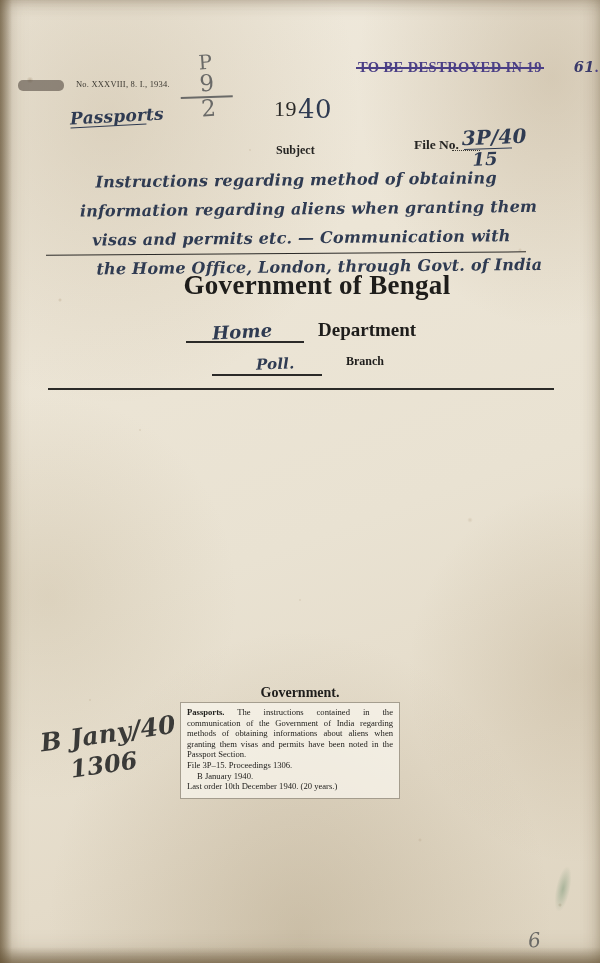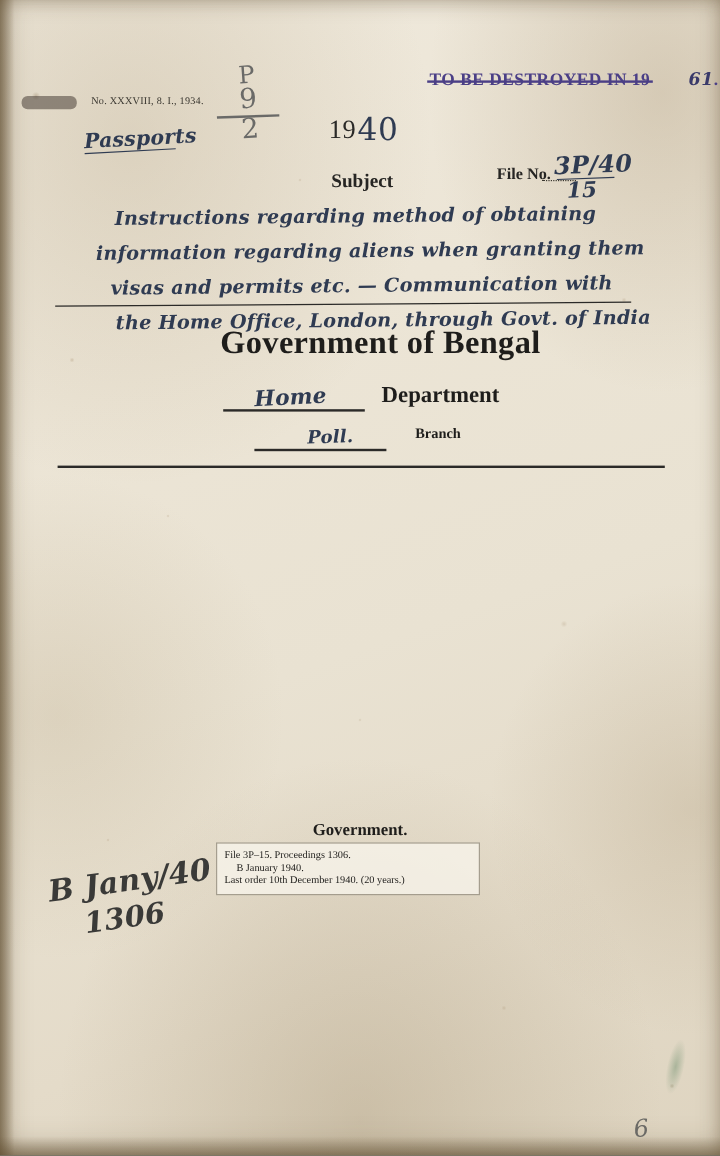--- a/index.html
+++ b/index.html
@@ -172,21 +172,21 @@
     position: relative;
     top: 2px;
     left: 1px;
     margin-top: 20px;
   }
 
   .subject-label {
     position: absolute;
     left: 276px;
     top: 143px;
-    font-size: 16px;
+    font-size: 12px;
     font-weight: 700;
     color: #262523;
   }
   .fileno-label {
     position: absolute;
     left: 414px;
     top: 137px;
     font-size: 13.5px;
     font-weight: 700;
     color: #262523;
@@ -450,20 +450,21 @@
   <div class="branch-row">
     <span class="branch-underline"></span>
     <span class="branch-hand hand">Poll.</span>
     <span class="branch-label">Branch</span>
   </div>
 
   <div class="rule rule-2"></div>
 
   <div class="abstracts-title">Government.</div>
   <div class="abstract-box">
+    <span class="indent"><b>Passports.</b> <span>The instructions contained in the communication of the Government of India regarding methods of obtaining informations about aliens when granting them visas and permits have been noted in the Passport Section.</span></span>
     <span class="l">File 3P–15.   Proceedings 1306.</span>
     <span class="l indent">B January 1940.</span>
     <span class="l">Last order 10th December 1940.   (20 years.)</span>
   </div>
 
   <div class="left-hand-note hand">
     <span>B Jany/40</span>
     <span class="second">1306</span>
   </div>
 

